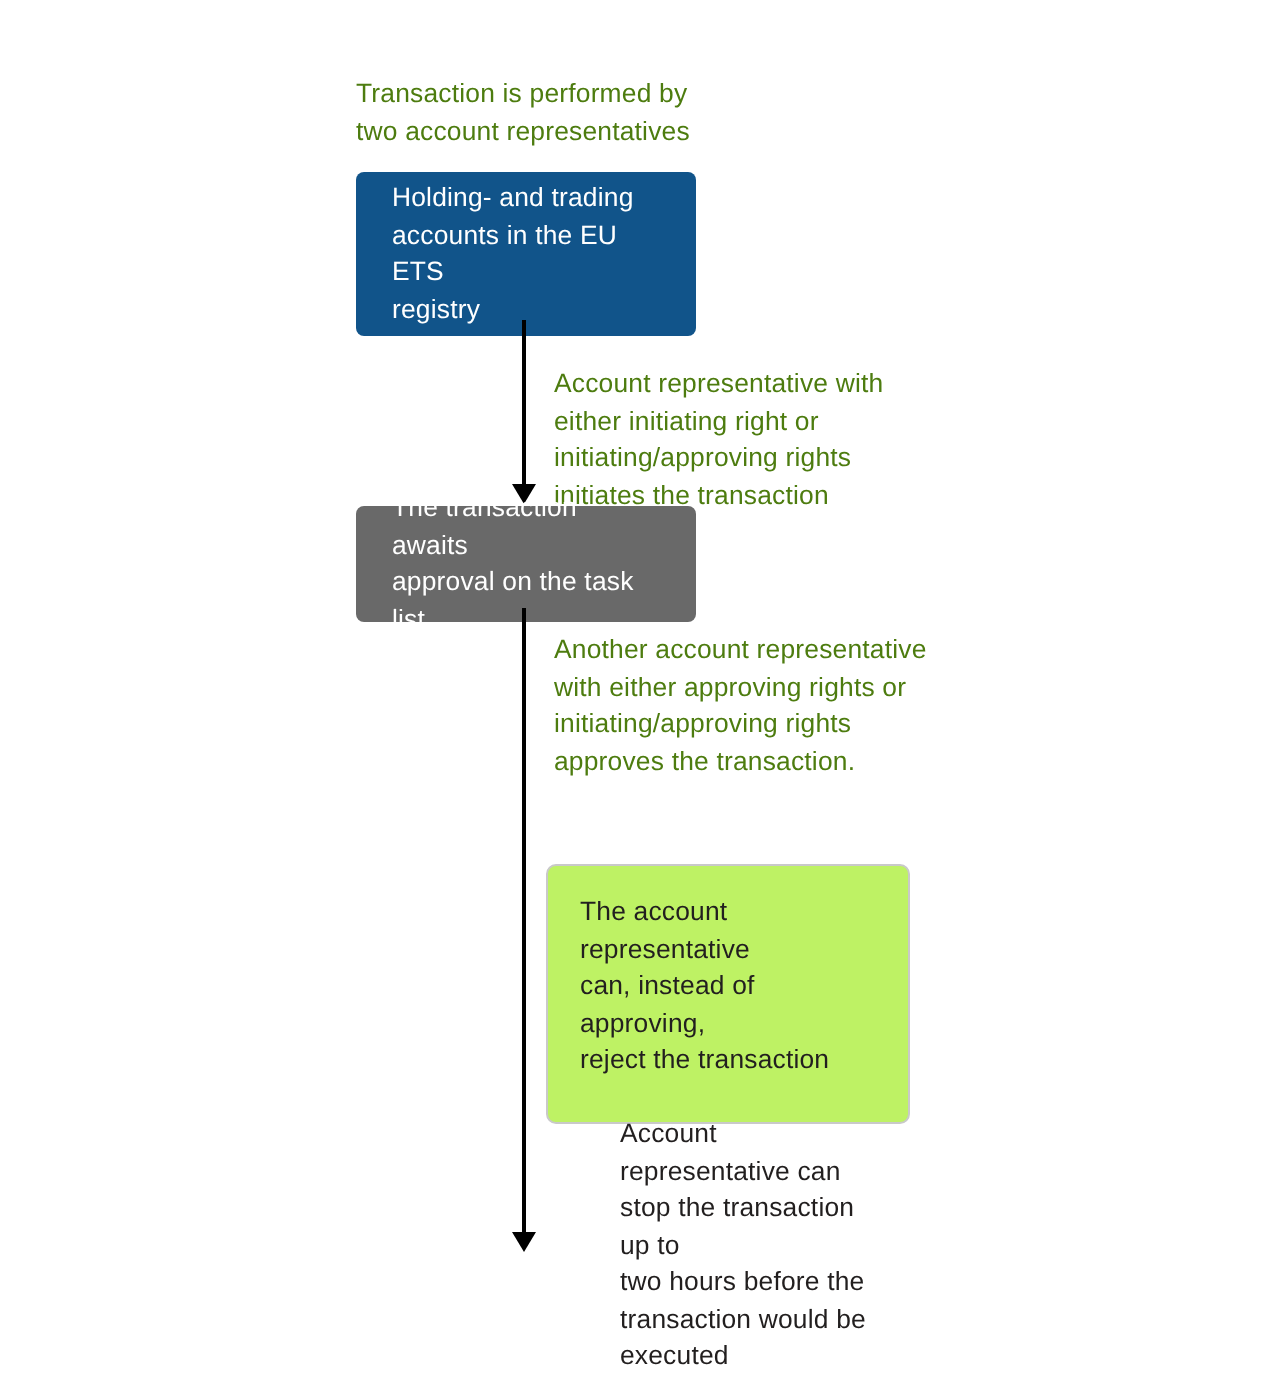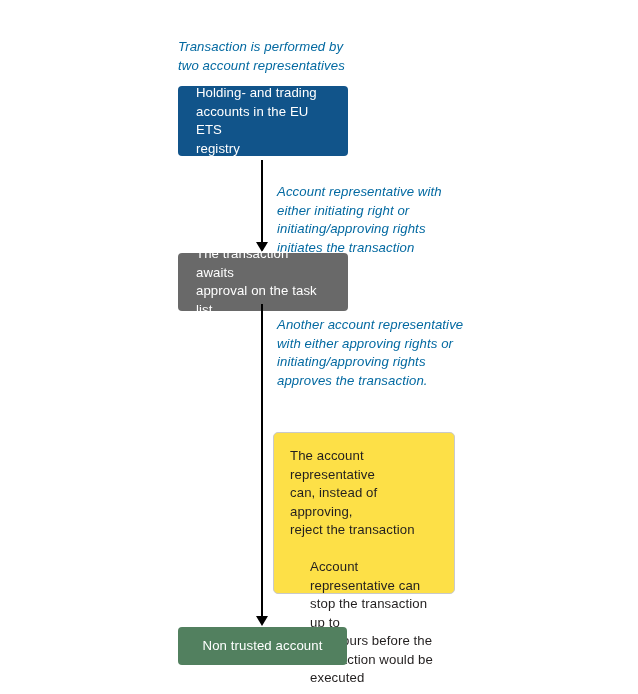--- a/index.html
+++ b/index.html
@@ -15,26 +15,25 @@
     position: relative;
     width: 638px;
     height: 694px;
     background: #ffffff;
     overflow: hidden;
   }
 
   
   .note {
     position: absolute;
-    color: #0369a1;
+    color: #4d7c0f;
     font-size: 13.2px;
     line-height: 18.5px;
     letter-spacing: 0.1px;
     white-space: pre-line;
-    font-style: italic;
   }
 
   
   .box {
     position: absolute;
     border-radius: 4px;
     color: #ffffff;
     font-size: 13.2px;
     line-height: 18.5px;
     letter-spacing: 0.1px;
@@ -45,21 +44,21 @@
   }
   .box .box-text {
     display: block;
     width: 100%;
   }
 
   #box-holding {
     left: 178px;
     top: 86px;
     width: 170px;
-    height: 70px;
+    height: 82px;
     background: #11548a;
     padding: 0 18px;
   }
   #box-await {
     left: 178px;
     top: 253px;
     width: 170px;
     height: 58px;
     background: #696969;
     padding: 0 18px;
@@ -74,22 +73,22 @@
     justify-content: center;
     text-align: center;
   }
 
   
   #callout {
     position: absolute;
     left: 273px;
     top: 432px;
     width: 182px;
-    height: 162px;
-    background: #fde047;
+    height: 130px;
+    background: #bef264;
     border: 1px solid #c9c9c9;
     border-radius: 5px;
     box-sizing: border-box;
     padding: 14px 16px 0 16px;
   }
   #callout p {
     margin: 0;
     color: #221f1f;
     font-size: 13.2px;
     line-height: 18.5px;
@@ -178,17 +177,14 @@
     <p>The account representative
 can, instead of approving,
 reject the transaction</p>
     <p>Account representative can
 stop the transaction up to
 two hours before the
 transaction would be
 executed</p>
   </div>
 
-  <div class="box" id="box-nontrusted">
-    <span class="box-text">Non trusted account</span>
-  </div>
 
 </div>
 
 </body></html>

